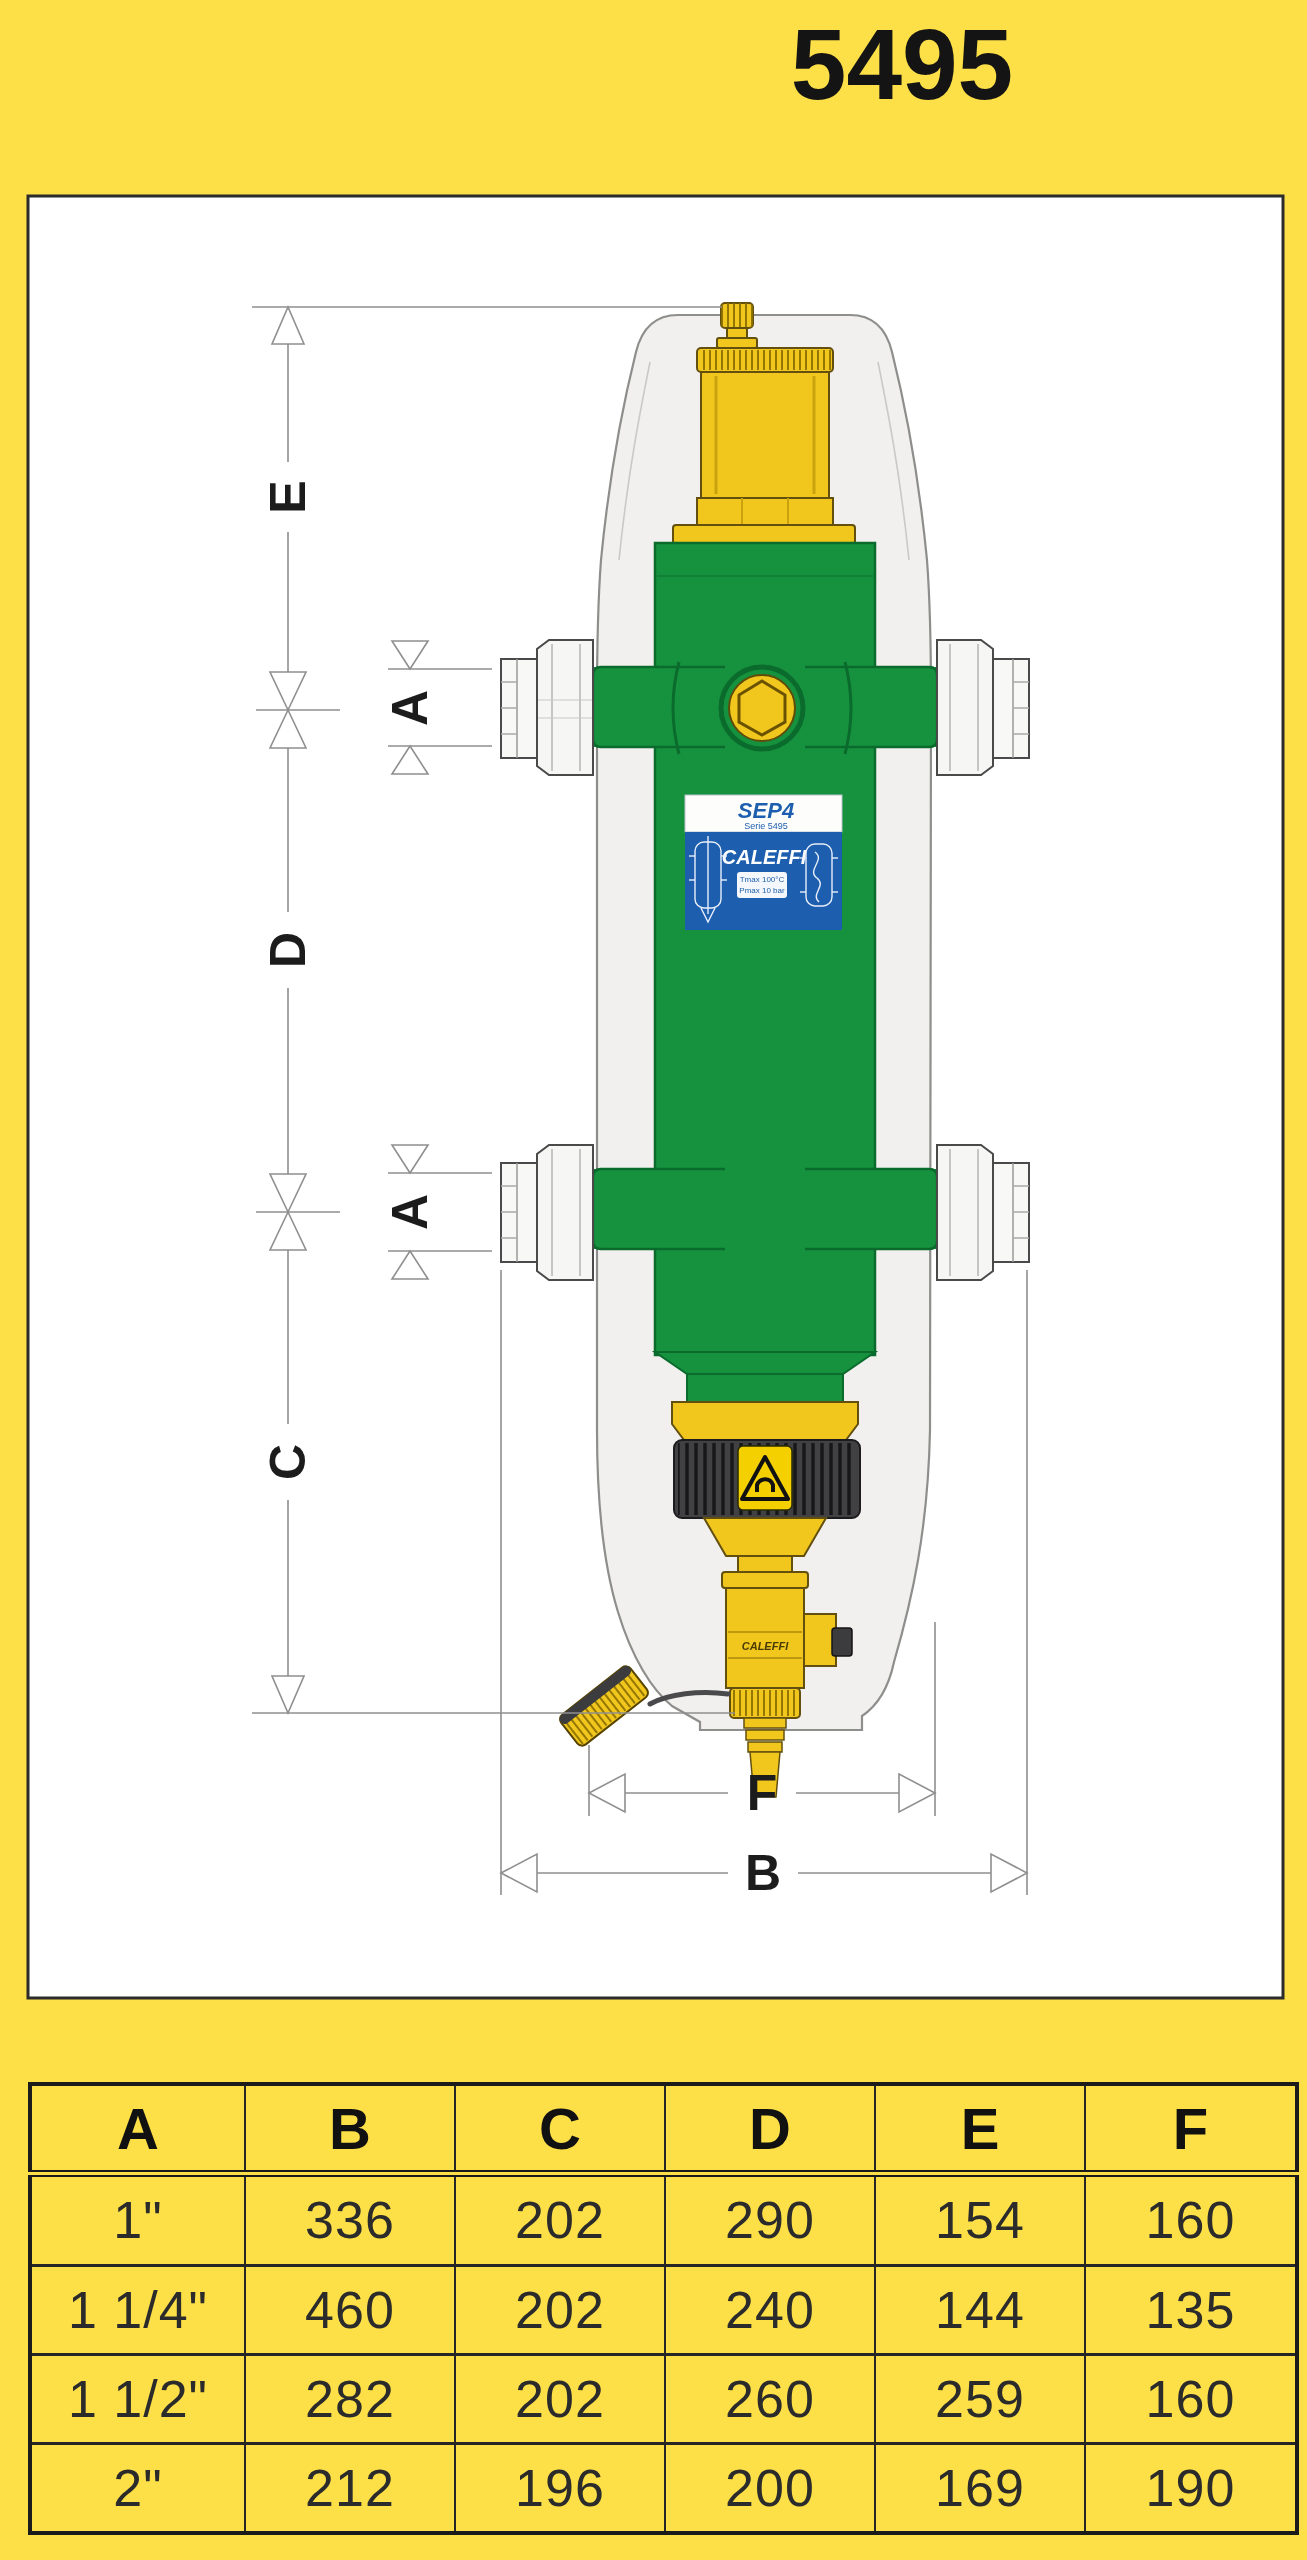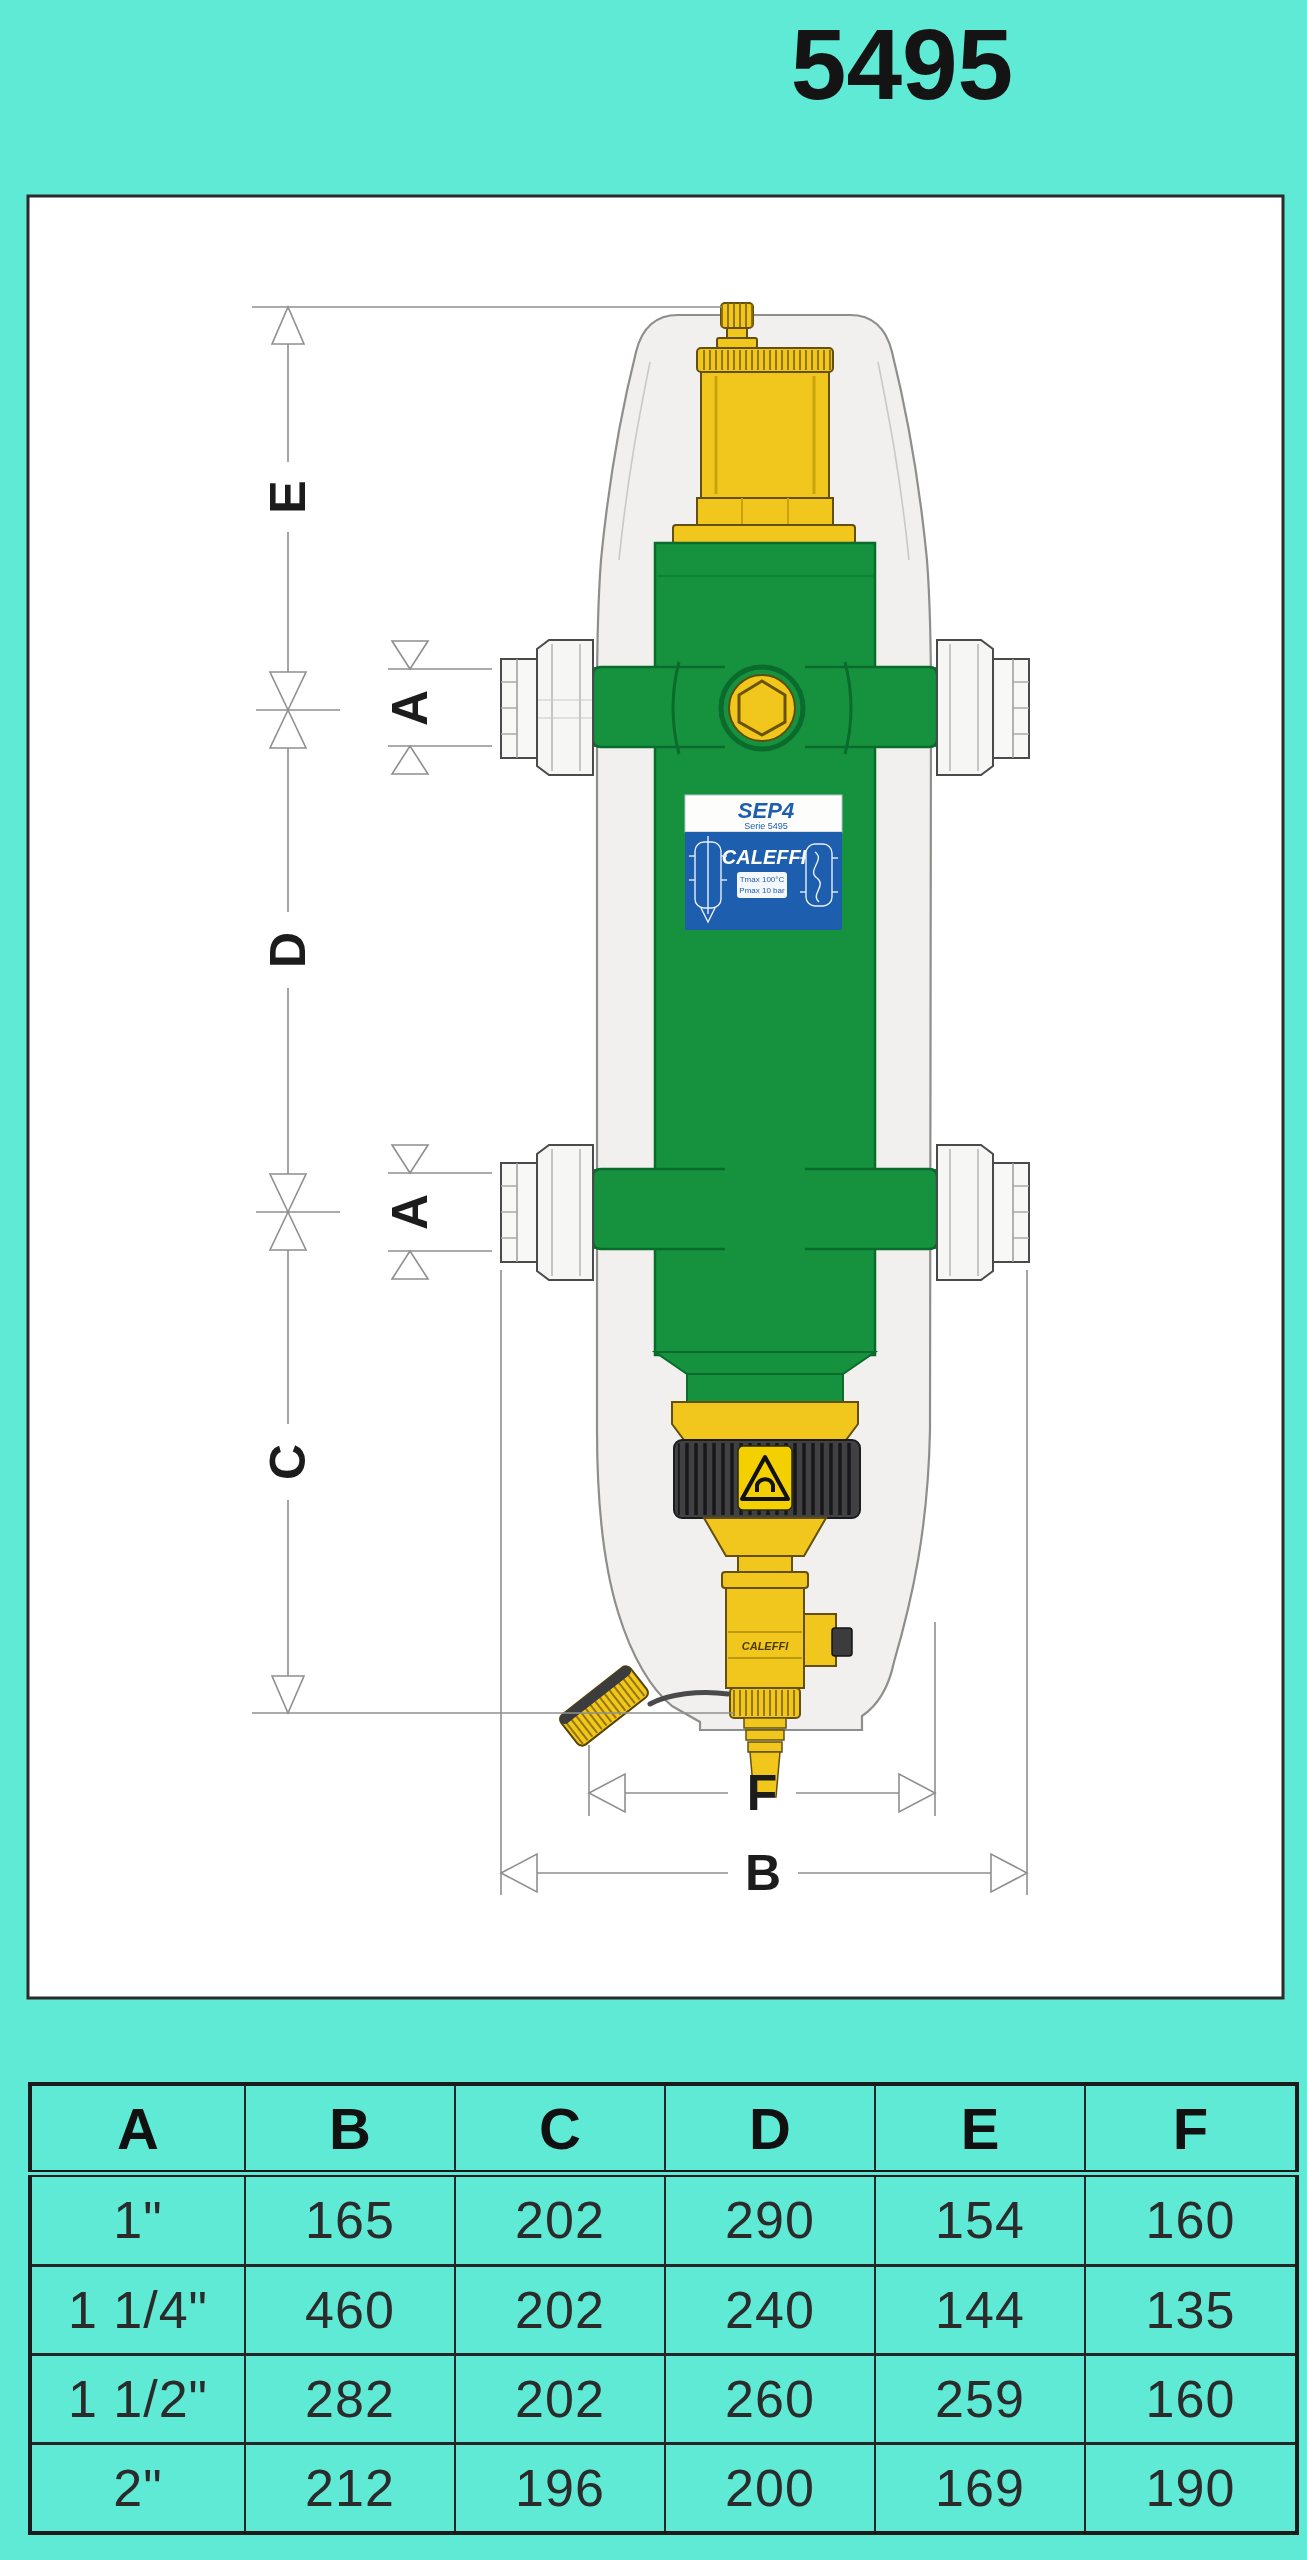--- a/index.html
+++ b/index.html
@@ -1,17 +1,17 @@
 <!DOCTYPE html>
 <html><head>
 <meta charset="utf-8">
 <style>
   html,body { margin:0; padding:0; background:#ffffff; }
   #page {
-    position:relative; width:1307px; height:2560px; background:#5eead4;
+    position:relative; width:1307px; height:2560px; background:#fde047;
     font-family:"Liberation Sans", sans-serif; overflow:hidden;
   }
   #drawing-svg { position:absolute; left:0; top:0; }
 
   
   #dim-table {
     position:absolute; left:28px; top:2082px; width:1267px; height:453px;
     border-collapse:collapse; table-layout:fixed;
     border:4px solid #1b1b1b;
     font-family:"Liberation Sans", sans-serif;
@@ -280,21 +280,21 @@
           <th>B</th>
           <th>C</th>
           <th>D</th>
           <th>E</th>
           <th>F</th>
         </tr>
     </thead>
     <tbody>
         <tr>
           <td>1"</td>
-          <td>165</td>
+          <td>336</td>
           <td>202</td>
           <td>290</td>
           <td>154</td>
           <td>160</td>
         </tr>
         <tr>
           <td>1 1/4"</td>
           <td>460</td>
           <td>202</td>
           <td>240</td>

